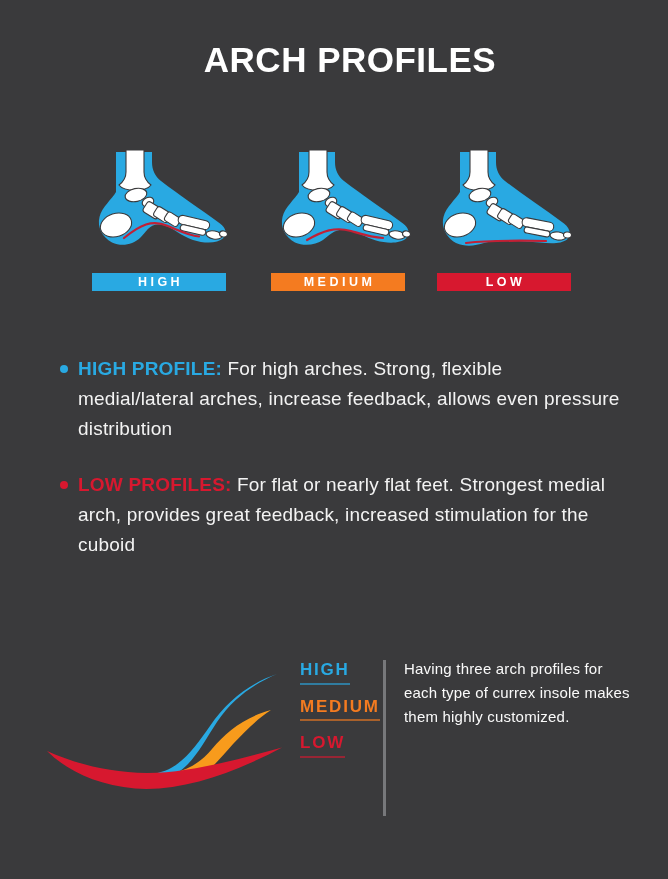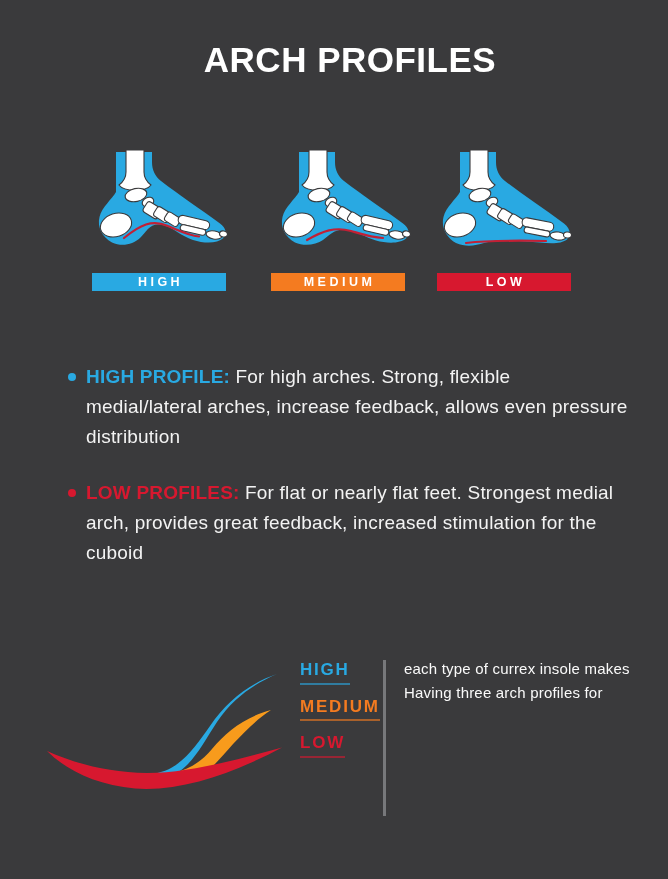--- a/index.html
+++ b/index.html
@@ -27,21 +27,21 @@
   
   .bar{
     position:absolute; top:273px; width:134px; height:18px;
     display:flex; align-items:center; justify-content:center;
     color:#fff; font-size:12.5px; font-weight:bold; letter-spacing:3.5px; padding-left:3px; box-sizing:border-box;
   }
   .bar.b1{left:92px; background:var(--blue);}
   .bar.b2{left:271px; background:var(--orange);}
   .bar.b3{left:437px; background:var(--red);}
   
-  .bullets{position:absolute; left:52px; top:346px; width:562px; list-style:none; margin:16px; padding:0;}
+  .bullets{position:absolute; left:52px; top:346px; width:562px; list-style:none; margin:8px; padding:0;}
   .bullets li{
     position:relative; padding-left:18px; margin-bottom:26px;
     color:var(--text); font-size:19px; line-height:30px; letter-spacing:.2px;
   }
   .bullets .dot{position:absolute; left:0; top:11px; width:8px; height:8px; border-radius:50%;}
   .dot.c-blue{background:var(--blue);} .dot.c-orange{background:var(--orange);} .dot.c-red{background:var(--red);}
   .lead{font-weight:bold;}
   .lead.c-blue{color:var(--blue);} .lead.c-orange{color:var(--orange);} .lead.c-red{color:var(--red);}
   
   .swoosh{position:absolute; left:38px; top:652px; width:252px; height:150px;}
@@ -154,17 +154,18 @@
       <span class="legend-label c-orange">MEDIUM</span>
     </div>
     <div class="legend-item">
       <span class="legend-label c-red">LOW</span>
     </div>
   </div>
 
   <div class="divider"></div>
 
   <div class="caption">
+    <div>Having three arch profiles for</div>
     <div>each type of currex insole makes</div>
-    <div>Having three arch profiles for</div>
+    <div>them highly customized.</div>
   </div>
 
 </div>
 
 </body></html>

